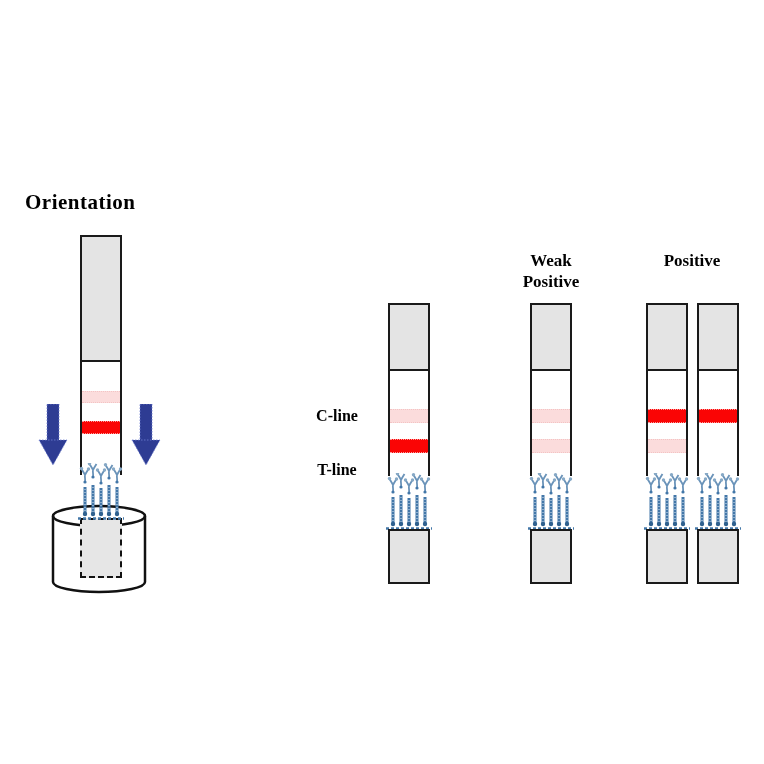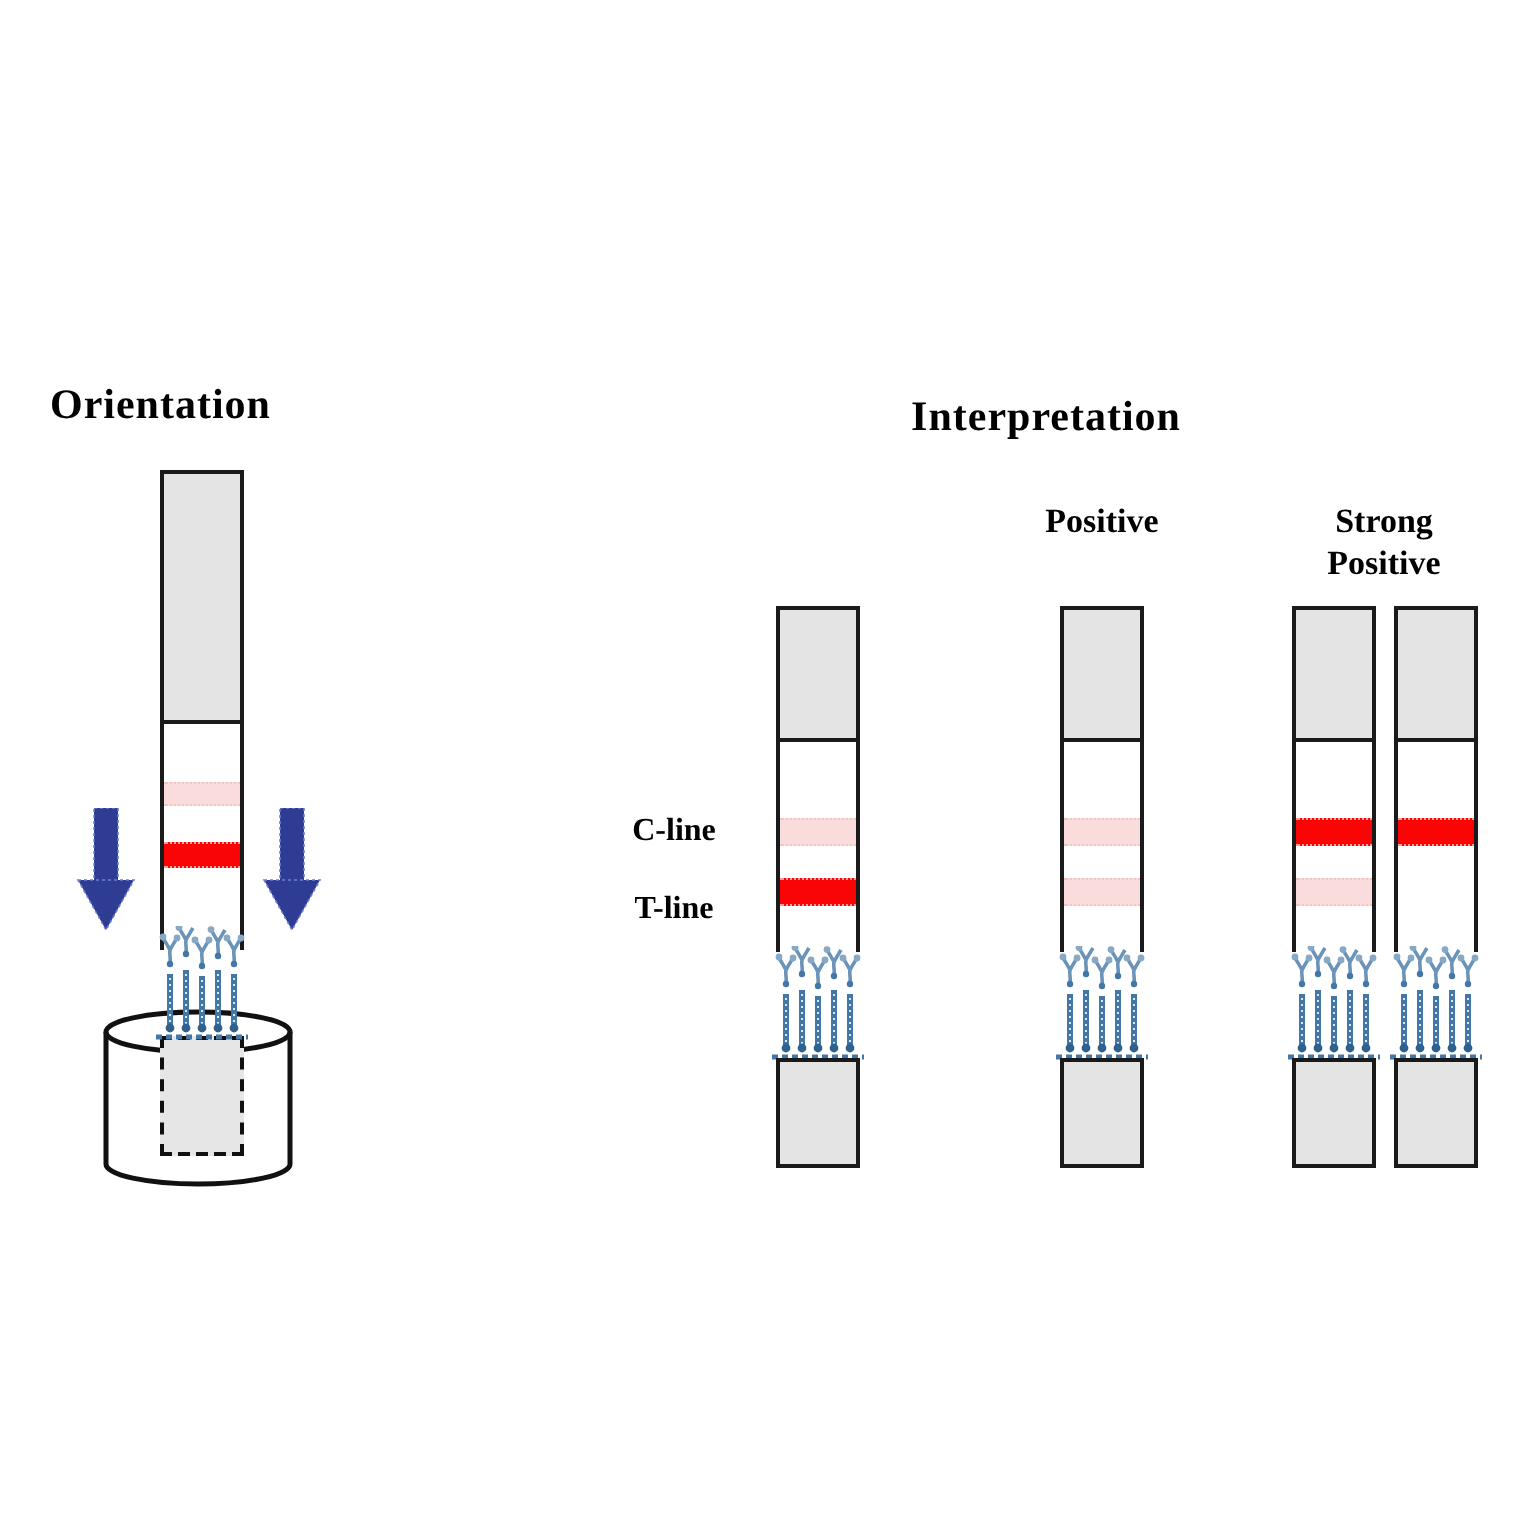--- a/index.html
+++ b/index.html
@@ -9,21 +9,21 @@
   }
   .h-title{position:absolute;font-size:21px;font-weight:bold;letter-spacing:0.5px;}
   #orientation-title{left:25px;top:190px;}
   #interpretation-title{left:433px;top:196px;width:180px;text-align:center;}
   .col-label{position:absolute;width:140px;text-align:center;font-weight:bold;font-size:17px;line-height:21px;}
   #label-negative{left:332px;top:271px;}
   #label-weak{left:481px;top:250px;}
   #label-strong{left:622px;top:250px;}
   .line-label{position:absolute;width:60px;text-align:center;font-weight:bold;font-size:16px;line-height:18px;}
   #c-line-label{left:307px;top:407px;}
-  #t-line-label{left:307px;top:446px;}
+  #t-line-label{left:307px;top:461px;}
 
   
   .pad{position:absolute;left:0;width:42px;background:#E4E4E4;border:2px solid #1a1a1a;box-sizing:border-box;}
   .mid{position:absolute;left:0;width:42px;background:#ffffff;border-left:2px solid #1a1a1a;border-right:2px solid #1a1a1a;box-sizing:border-box;}
   .band{position:absolute;left:2px;right:2px;height:14px;box-sizing:border-box;}
   .band.band-strong{border-top:1px dotted #ff9a9a;border-bottom:1px dotted #ff9a9a;}
   .band.band-faint{border-top:1px dotted #f3c4c4;border-bottom:1px dotted #f3c4c4;}
   .abzone{position:absolute;left:-2px;width:46px;height:58px;}
 
   
@@ -143,27 +143,26 @@
   <div class="o-strip topmost">
     <div class="pad pad-top"></div>
     <div class="mid"></div>
     <div class="band band-c band-faint" style="background: rgb(251, 220, 220);"></div>
     <div class="band band-t band-strong" style="background: rgb(250, 5, 5);"></div>
     <svg class="abzone" viewBox="0 0 46 58">
         <use href="#sym-abzone"></use>
       </svg>
   </div>
 
-  <div class="h-title" id="interpretation-title">Interpretation</div>
 
   <div class="col-label" id="label-weak">
+    <div>Weak</div>
     <div>Positive</div>
   </div>
   <div class="col-label" id="label-strong">
-    <div>Strong</div>
     <div>Positive</div>
   </div>
 
   <div class="line-label" id="c-line-label">C-line</div>
   <div class="line-label" id="t-line-label">T-line</div>
 
   <div class="strip" style="left:388px">
     <div class="pad pad-top"></div>
     <div class="mid"></div>
     <div class="band band-c band-faint" style="background: rgb(251, 220, 220);"></div>

